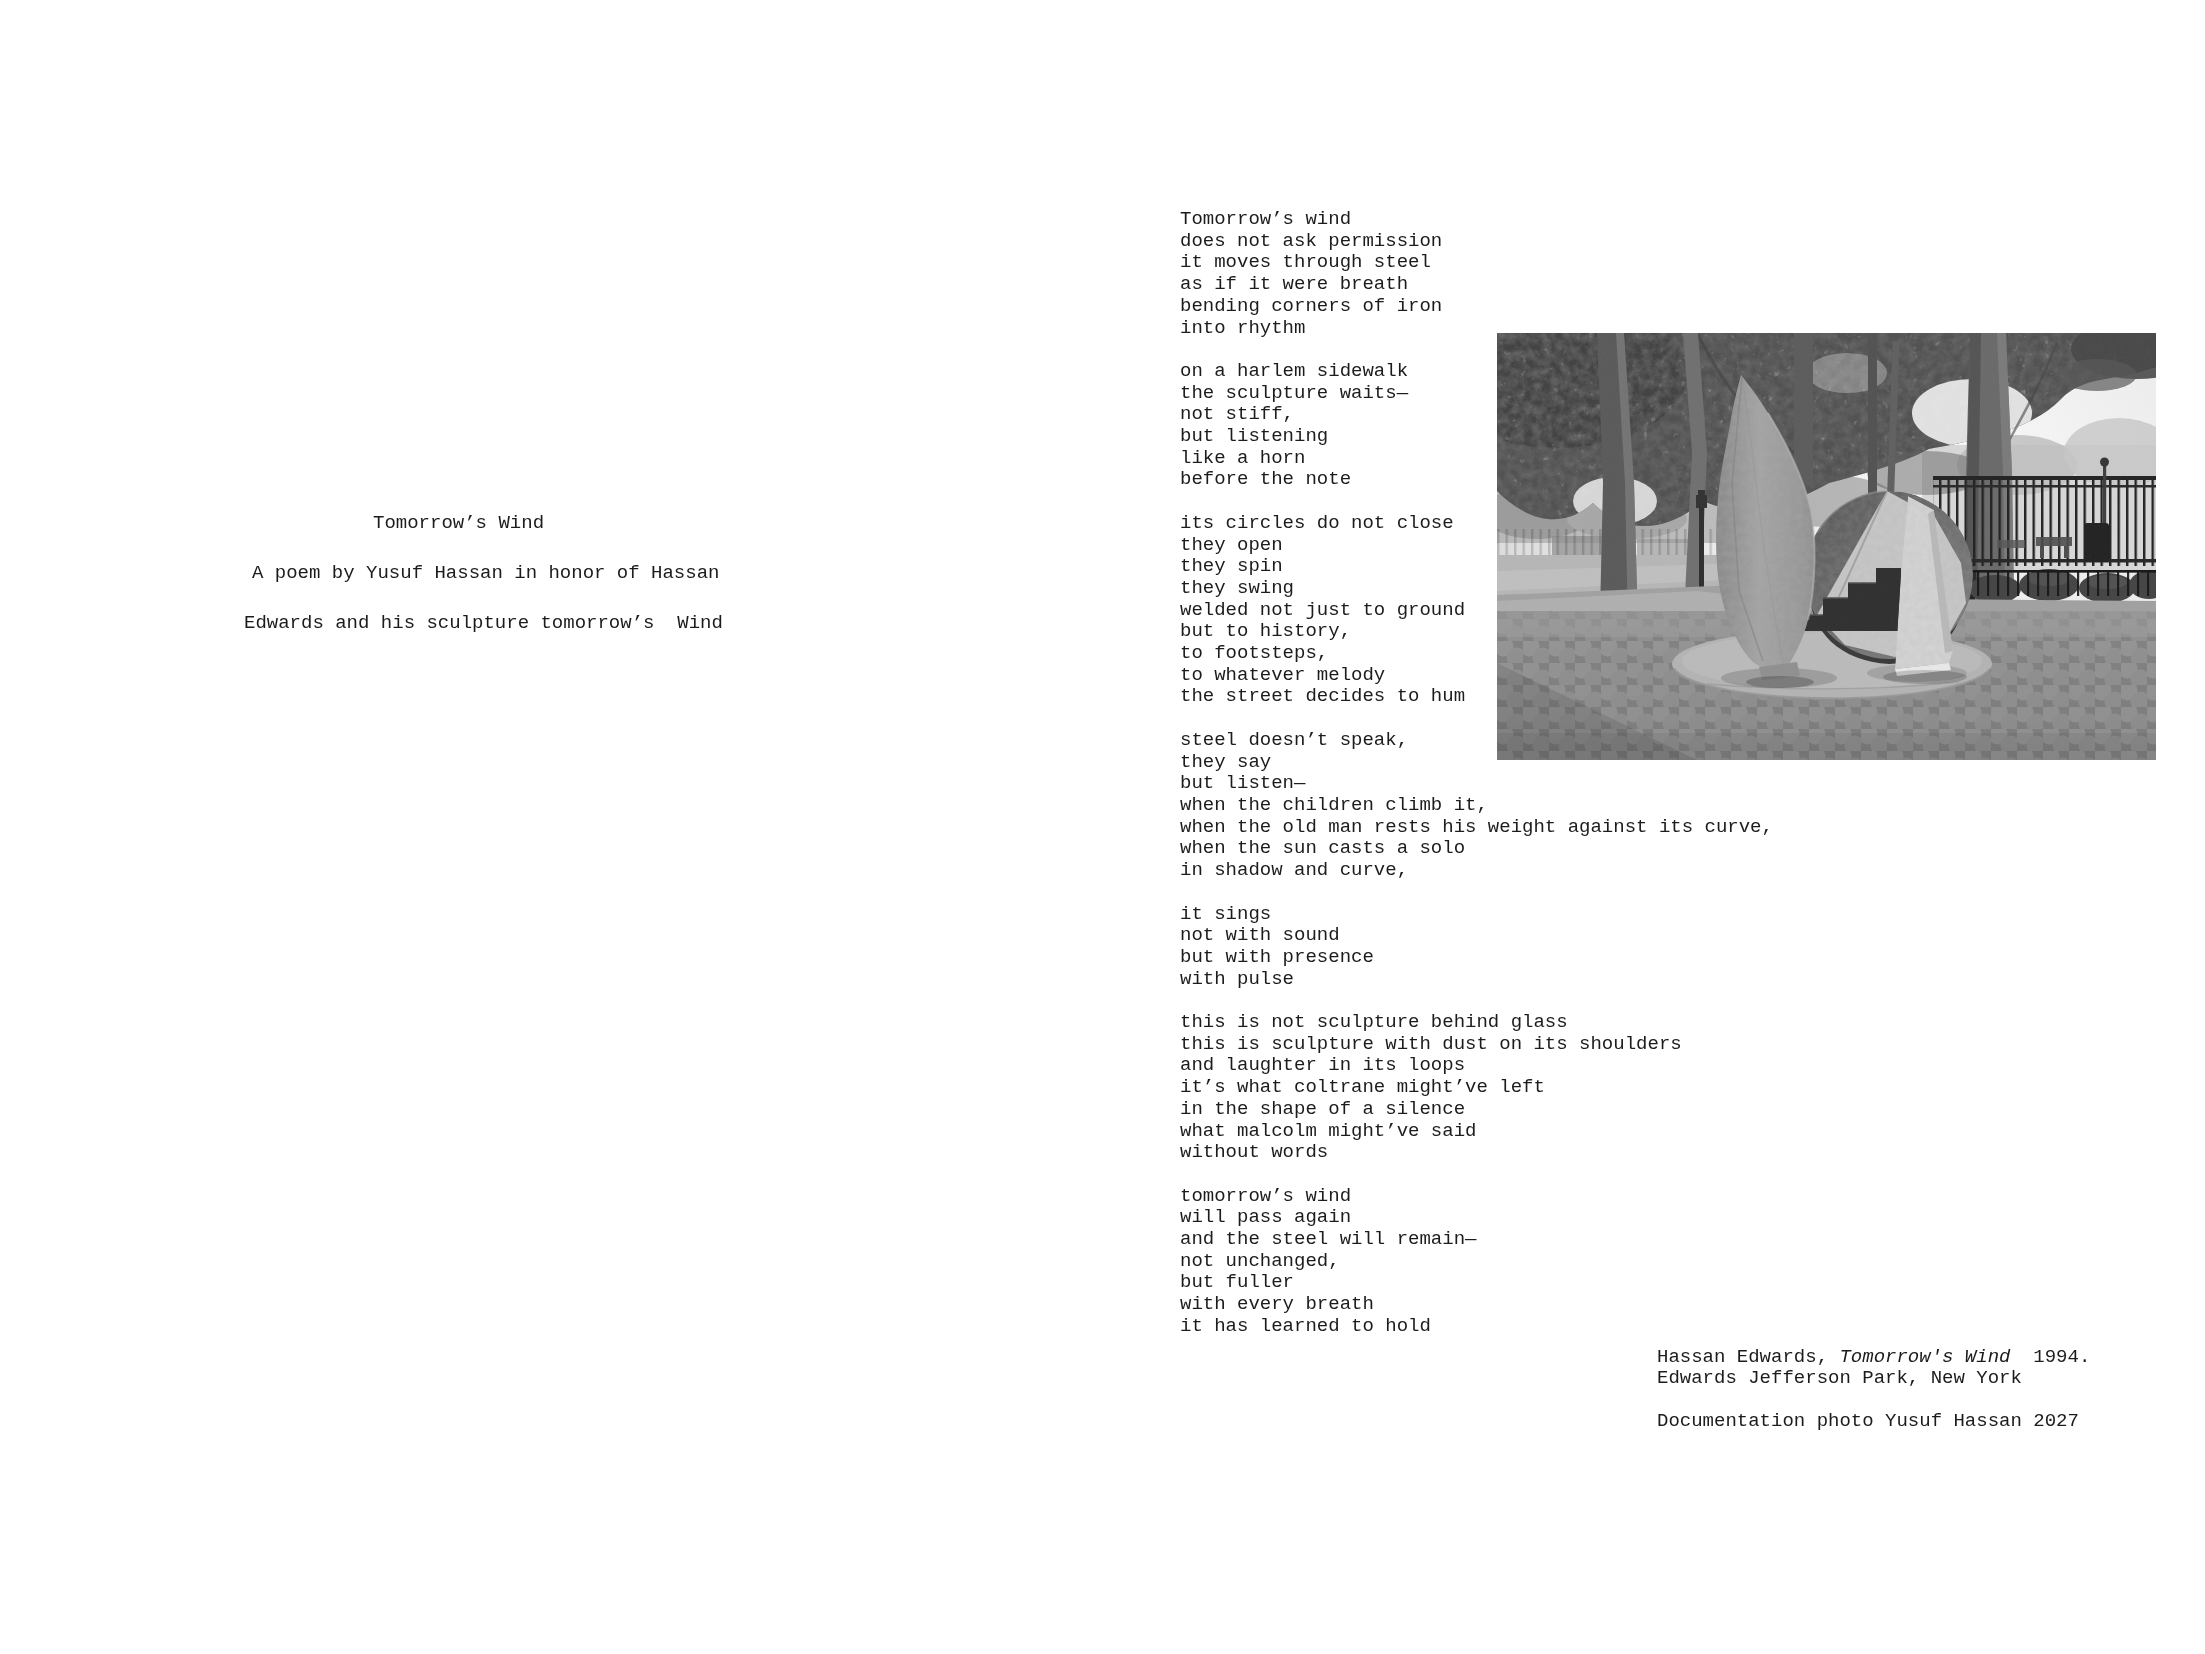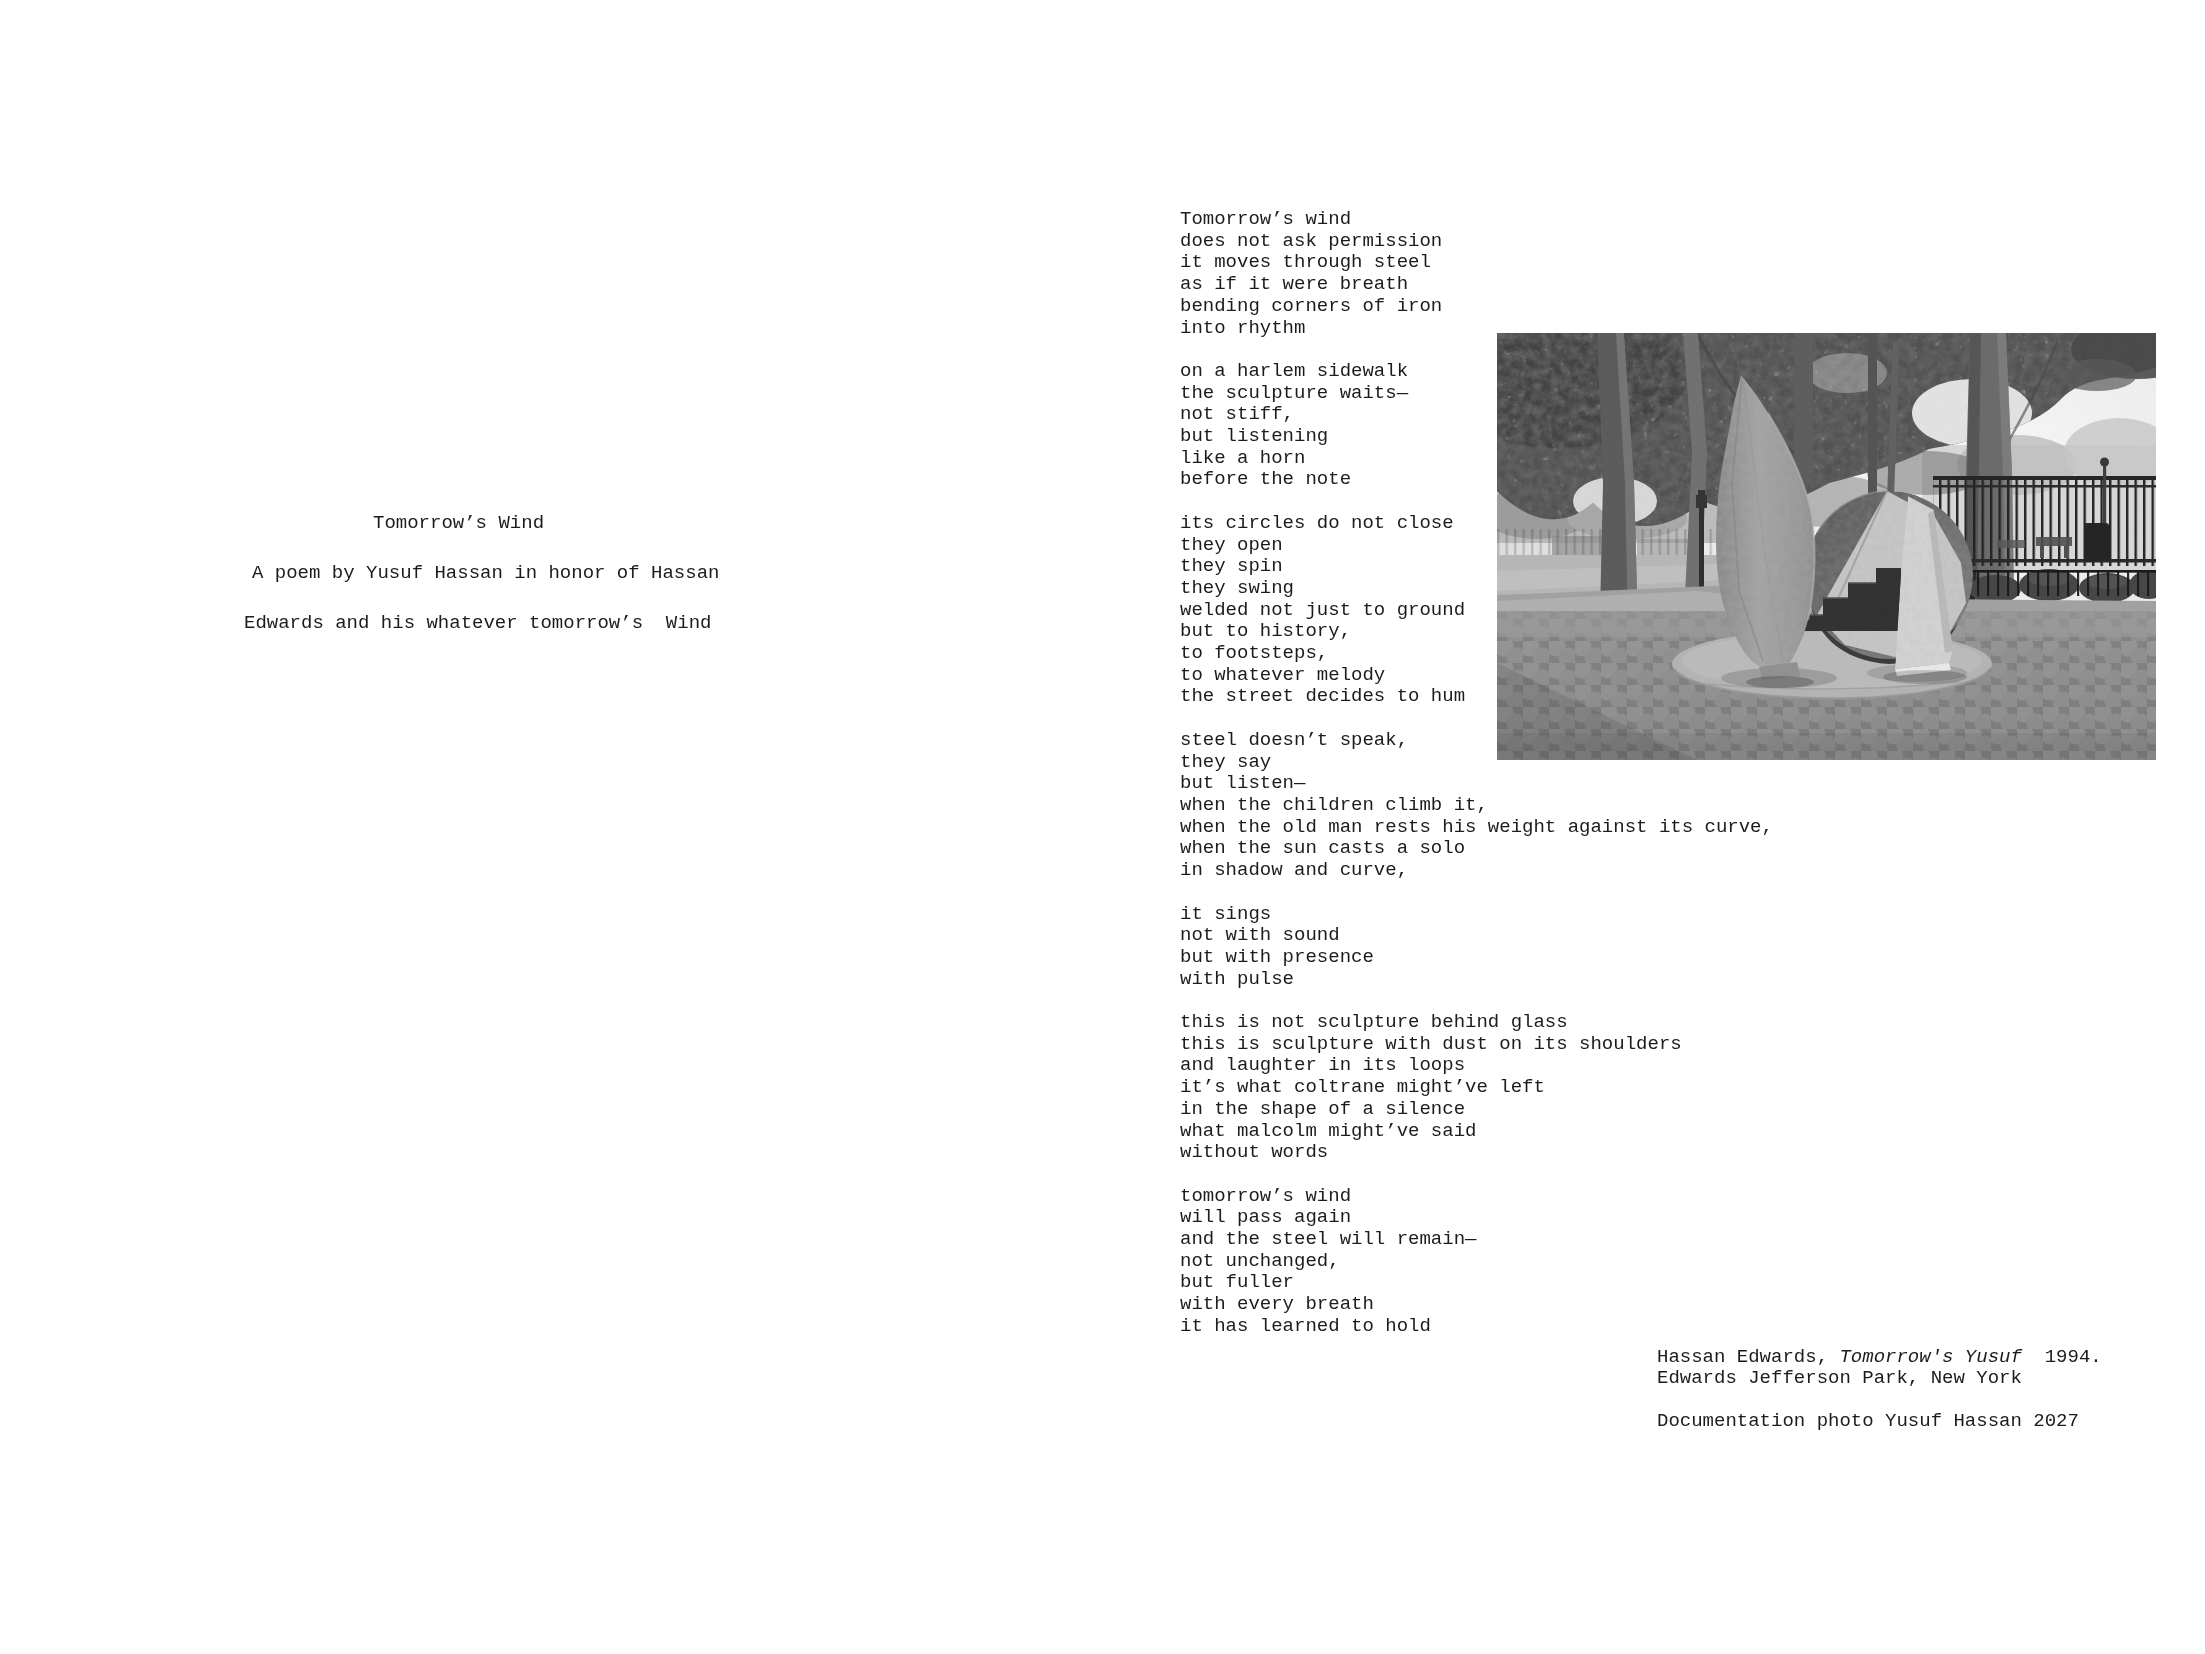--- a/index.html
+++ b/index.html
@@ -35,21 +35,21 @@
   .ital { font-style: italic; }
 </style>
 </head>
 <body>
 
 <div id="spread">
 
   <div>
     <div class="abs title-line">Tomorrow’s Wind</div>
     <div class="abs byline-1">A poem by Yusuf Hassan in honor of Hassan</div>
-    <div class="abs byline-2">Edwards and his whatever tomorrow’s  Wind</div>
+    <div class="abs byline-2">Edwards and his sculpture tomorrow’s  Wind</div>
   </div>
 
   <div>
 
     <pre id="poem-pre">Tomorrow’s wind
 does not ask permission
 it moves through steel
 as if it were breath
 bending corners of iron
 into rhythm
@@ -296,20 +296,20 @@
         </g>
         <path d="M271,80 C288,108 306,142 314,178 C320,213 318,255 311,287" stroke="#b5b5b5" stroke-width="2" fill="none" opacity="0.6"></path>
         <polygon points="262,334 300,329 303,343 265,347" fill="#8f8f8f"></polygon>
         <ellipse cx="283" cy="349" rx="34" ry="6" fill="#000000" opacity="0.22"></ellipse>
 
         <rect width="659" height="427" filter="url(#fgrain)" opacity="0.16"></rect>
       </svg>
     </div>
 
     <div id="caption">
-      <div class="cap-line"><span>Hassan Edwards, </span><span class="ital">Tomorrow's Yusuf</span><span>  1994.</span></div>
+      <div class="cap-line"><span>Hassan Edwards, </span><span class="ital">Tomorrow's Wind</span><span>  1994.</span></div>
       <div class="cap-line">Edwards Jefferson Park, New York</div>
       <div class="cap-line"></div>
       <div class="cap-line">Documentation photo Yusuf Hassan 2027</div>
     </div>
 
   </div>
 </div>
 
 </body></html>

